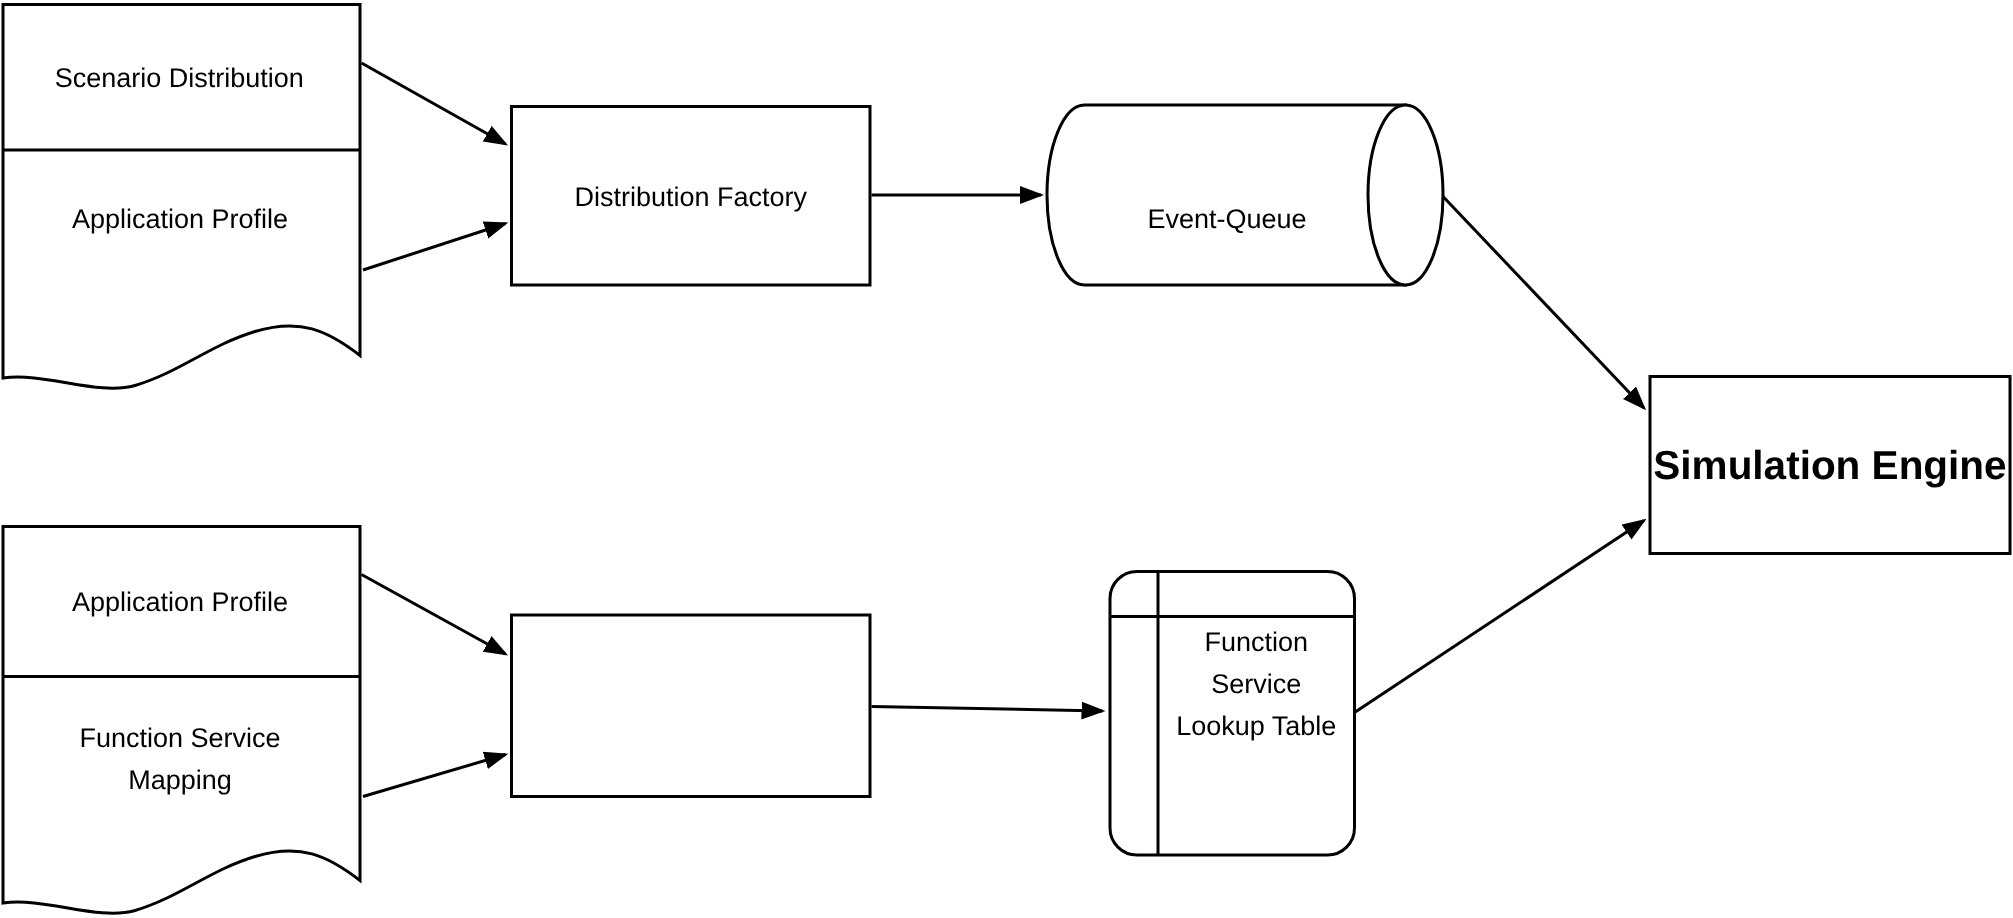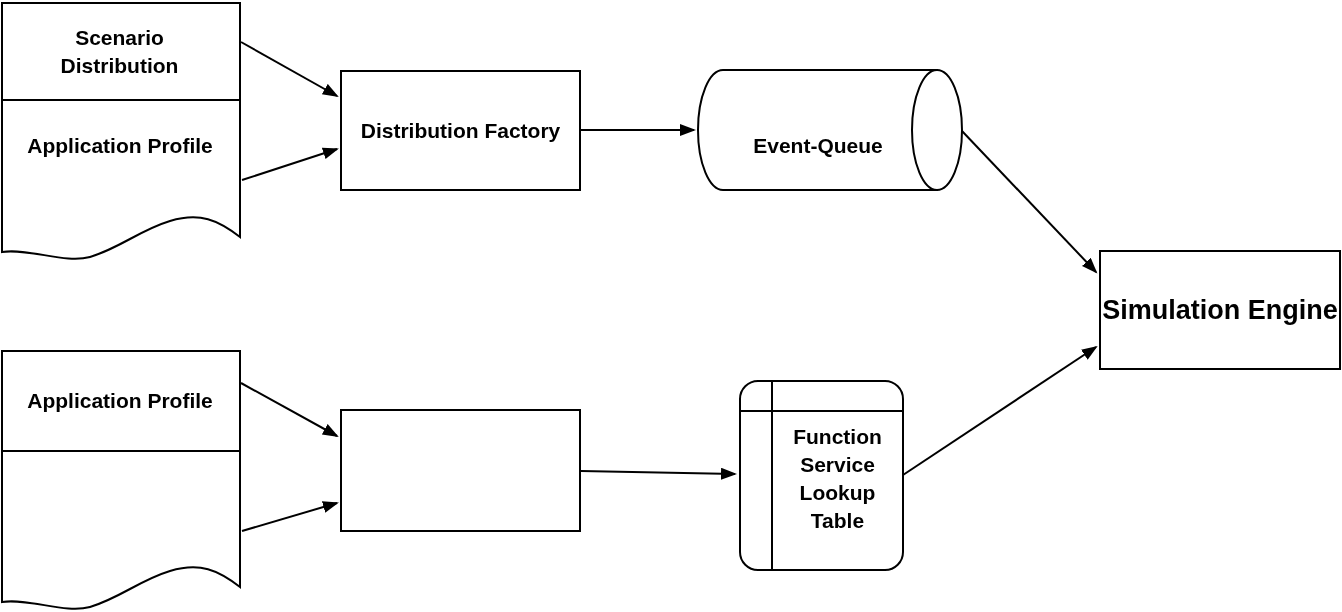--- a/index.html
+++ b/index.html
@@ -20,24 +20,23 @@
     position: absolute;
     left: 0;
     top: 0;
   }
   .label {
     position: absolute;
     display: flex;
     align-items: center;
     justify-content: center;
     text-align: center;
-    font-size: 21px;
+    font-size: 18px;
     line-height: 28px;
     color: #000000;
-    font-weight: bold;
   }
   .label.bold {
     font-weight: bold;
     font-size: 27px;
   }
 </style>
 </head>
 <body>
 
 <div id="canvas">
@@ -83,16 +82,17 @@
   <div class="label" style="left:10px; top:100px; width:220px; height:92px;">Application Profile</div>
 
   <div class="label" style="left:341px; top:71px; width:239px; height:119px;border-radius:12px;">Distribution Factory</div>
 
   <div class="label" style="left:723px; top:70px; width:190px; height:121px;margin-top:15px;">Event-Queue</div>
 
   <div class="label bold" style="left:1100px; top:251px; width:240px; height:118px;">Simulation Engine</div>
 
   <div class="label" style="left:10px; top:351px; width:220px; height:100px;">Application Profile</div>
 
+  <div class="label" style="left:20px; top:451px; width:200px; height:110px;">Function Service Mapping</div>
 
-  <div class="label" style="left:780px; top:415px; width:115px; height:128px;">Function Service Lookup Table</div>
+  <div class="label" style="left:780px; top:392px; width:115px; height:128px;">Function Service Lookup Table</div>
 
 </div>
 
 </body></html>

